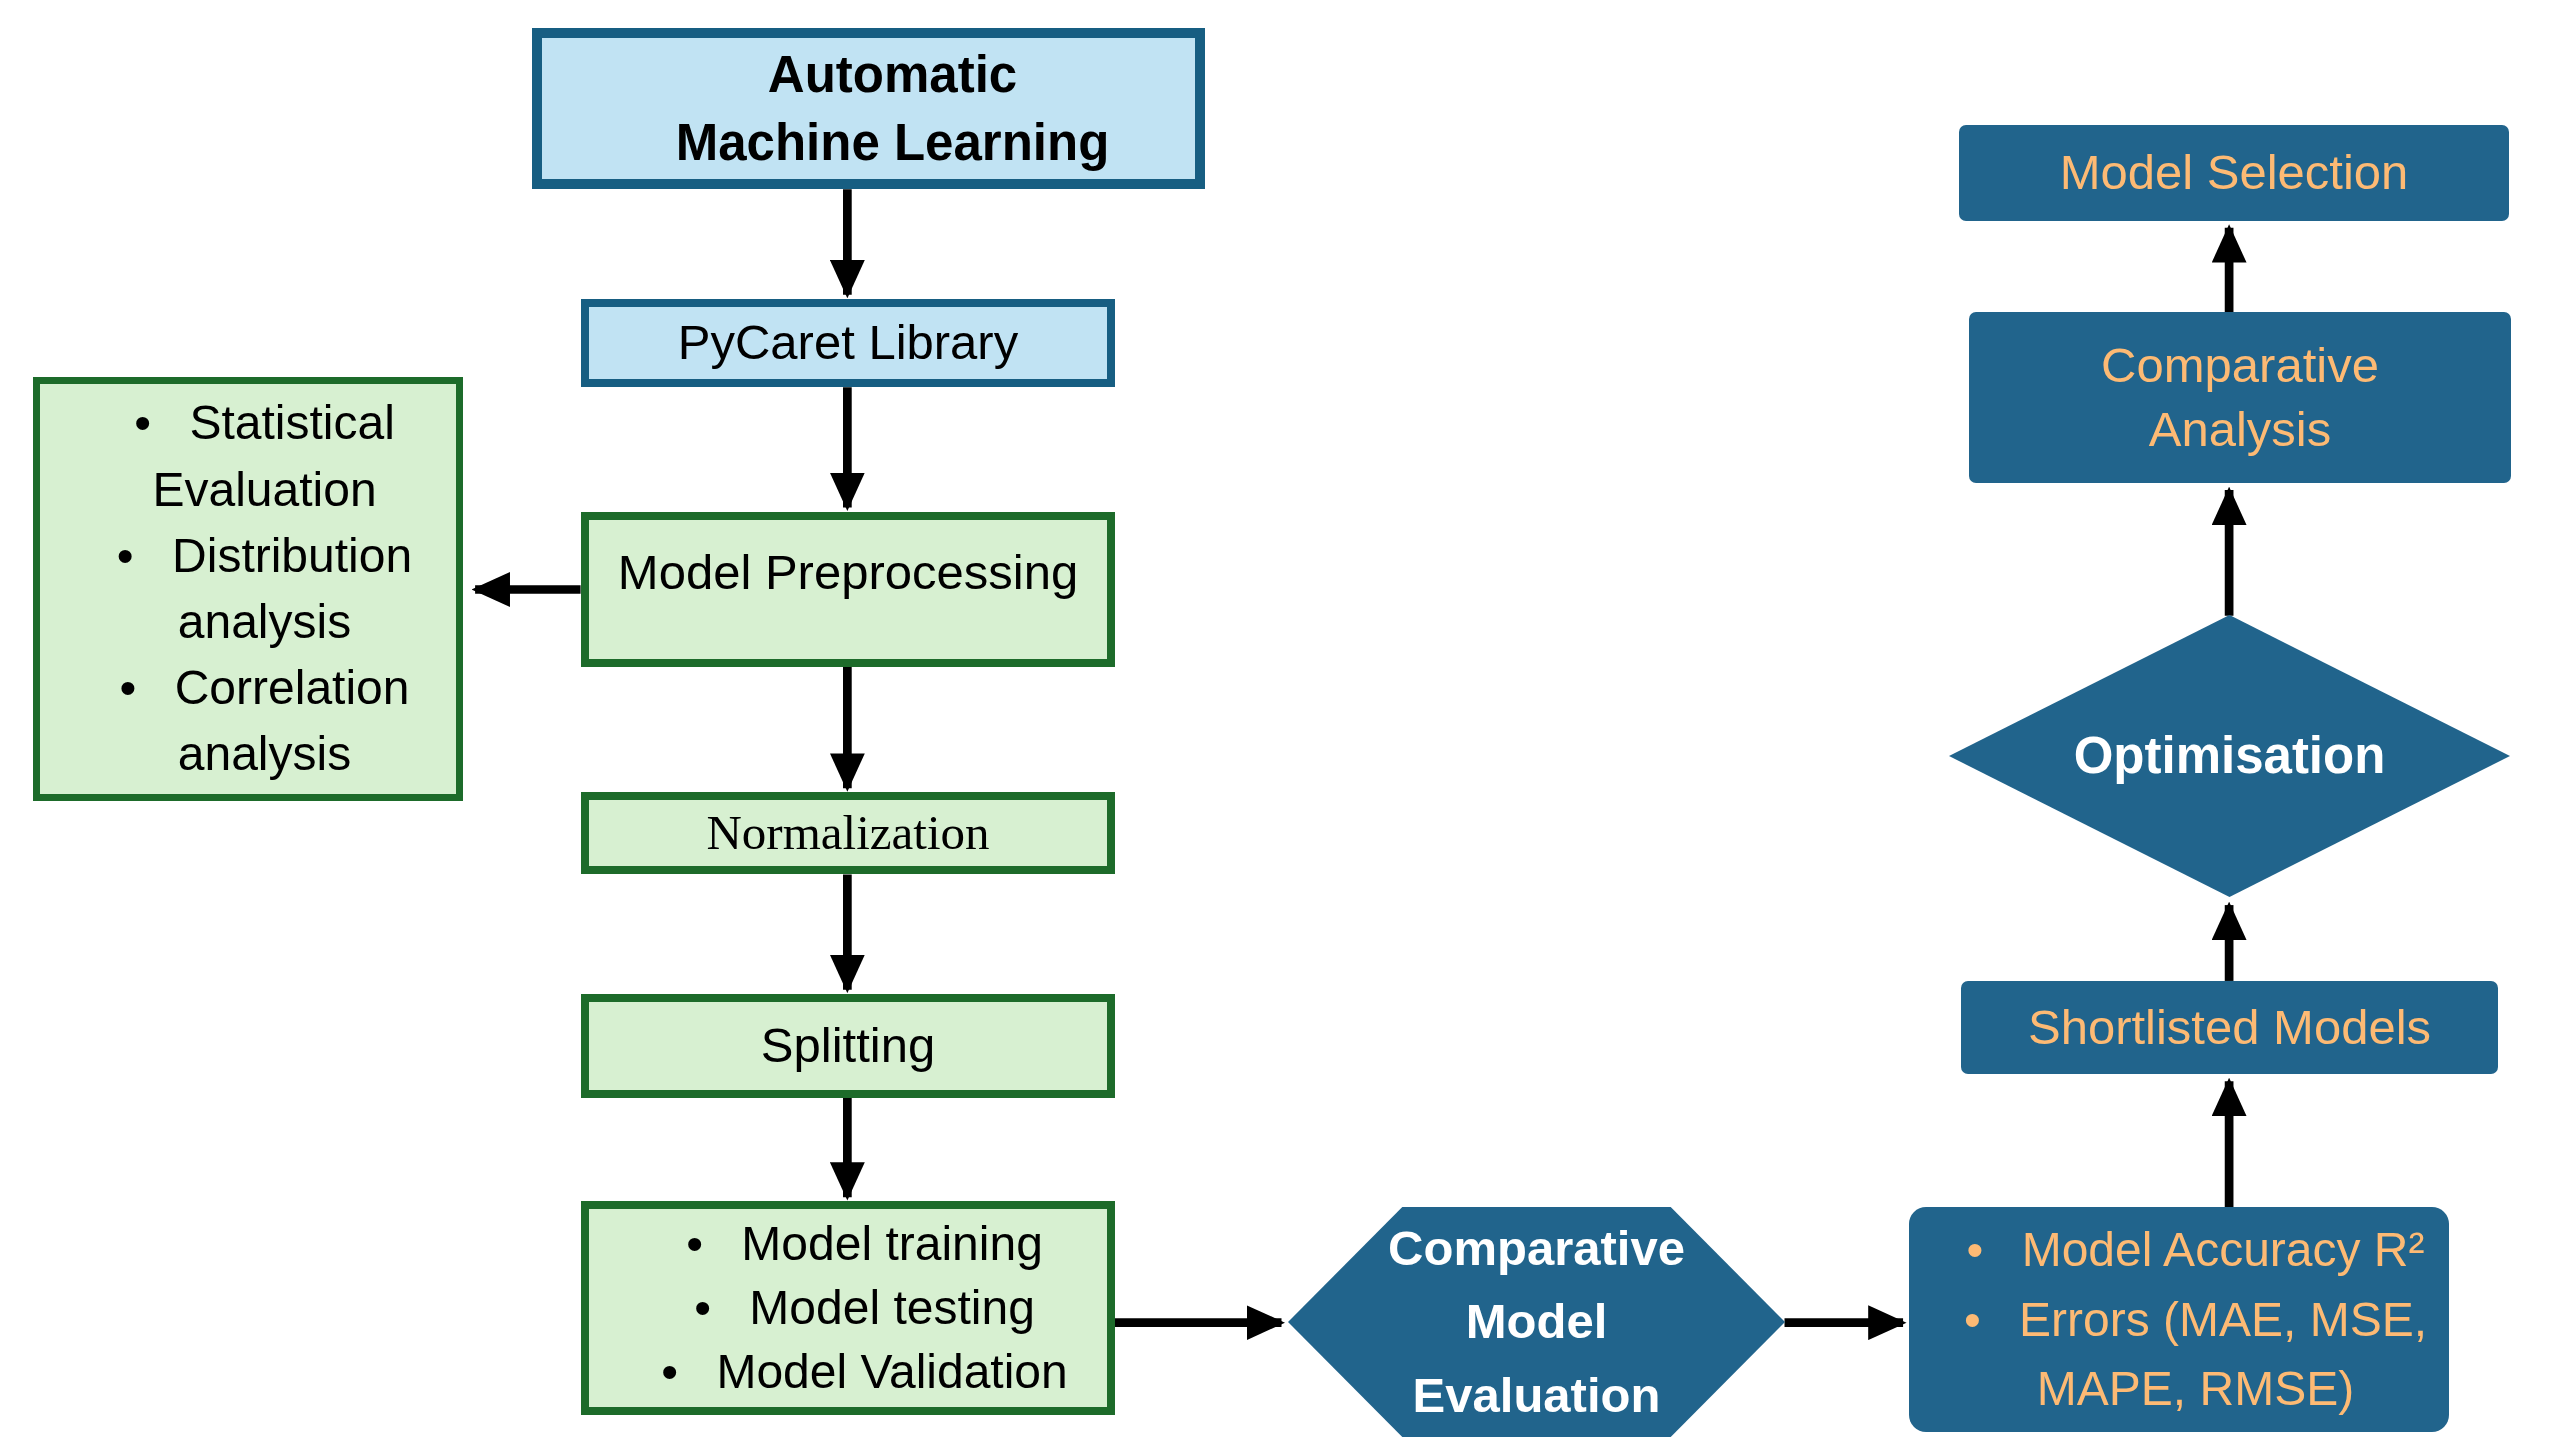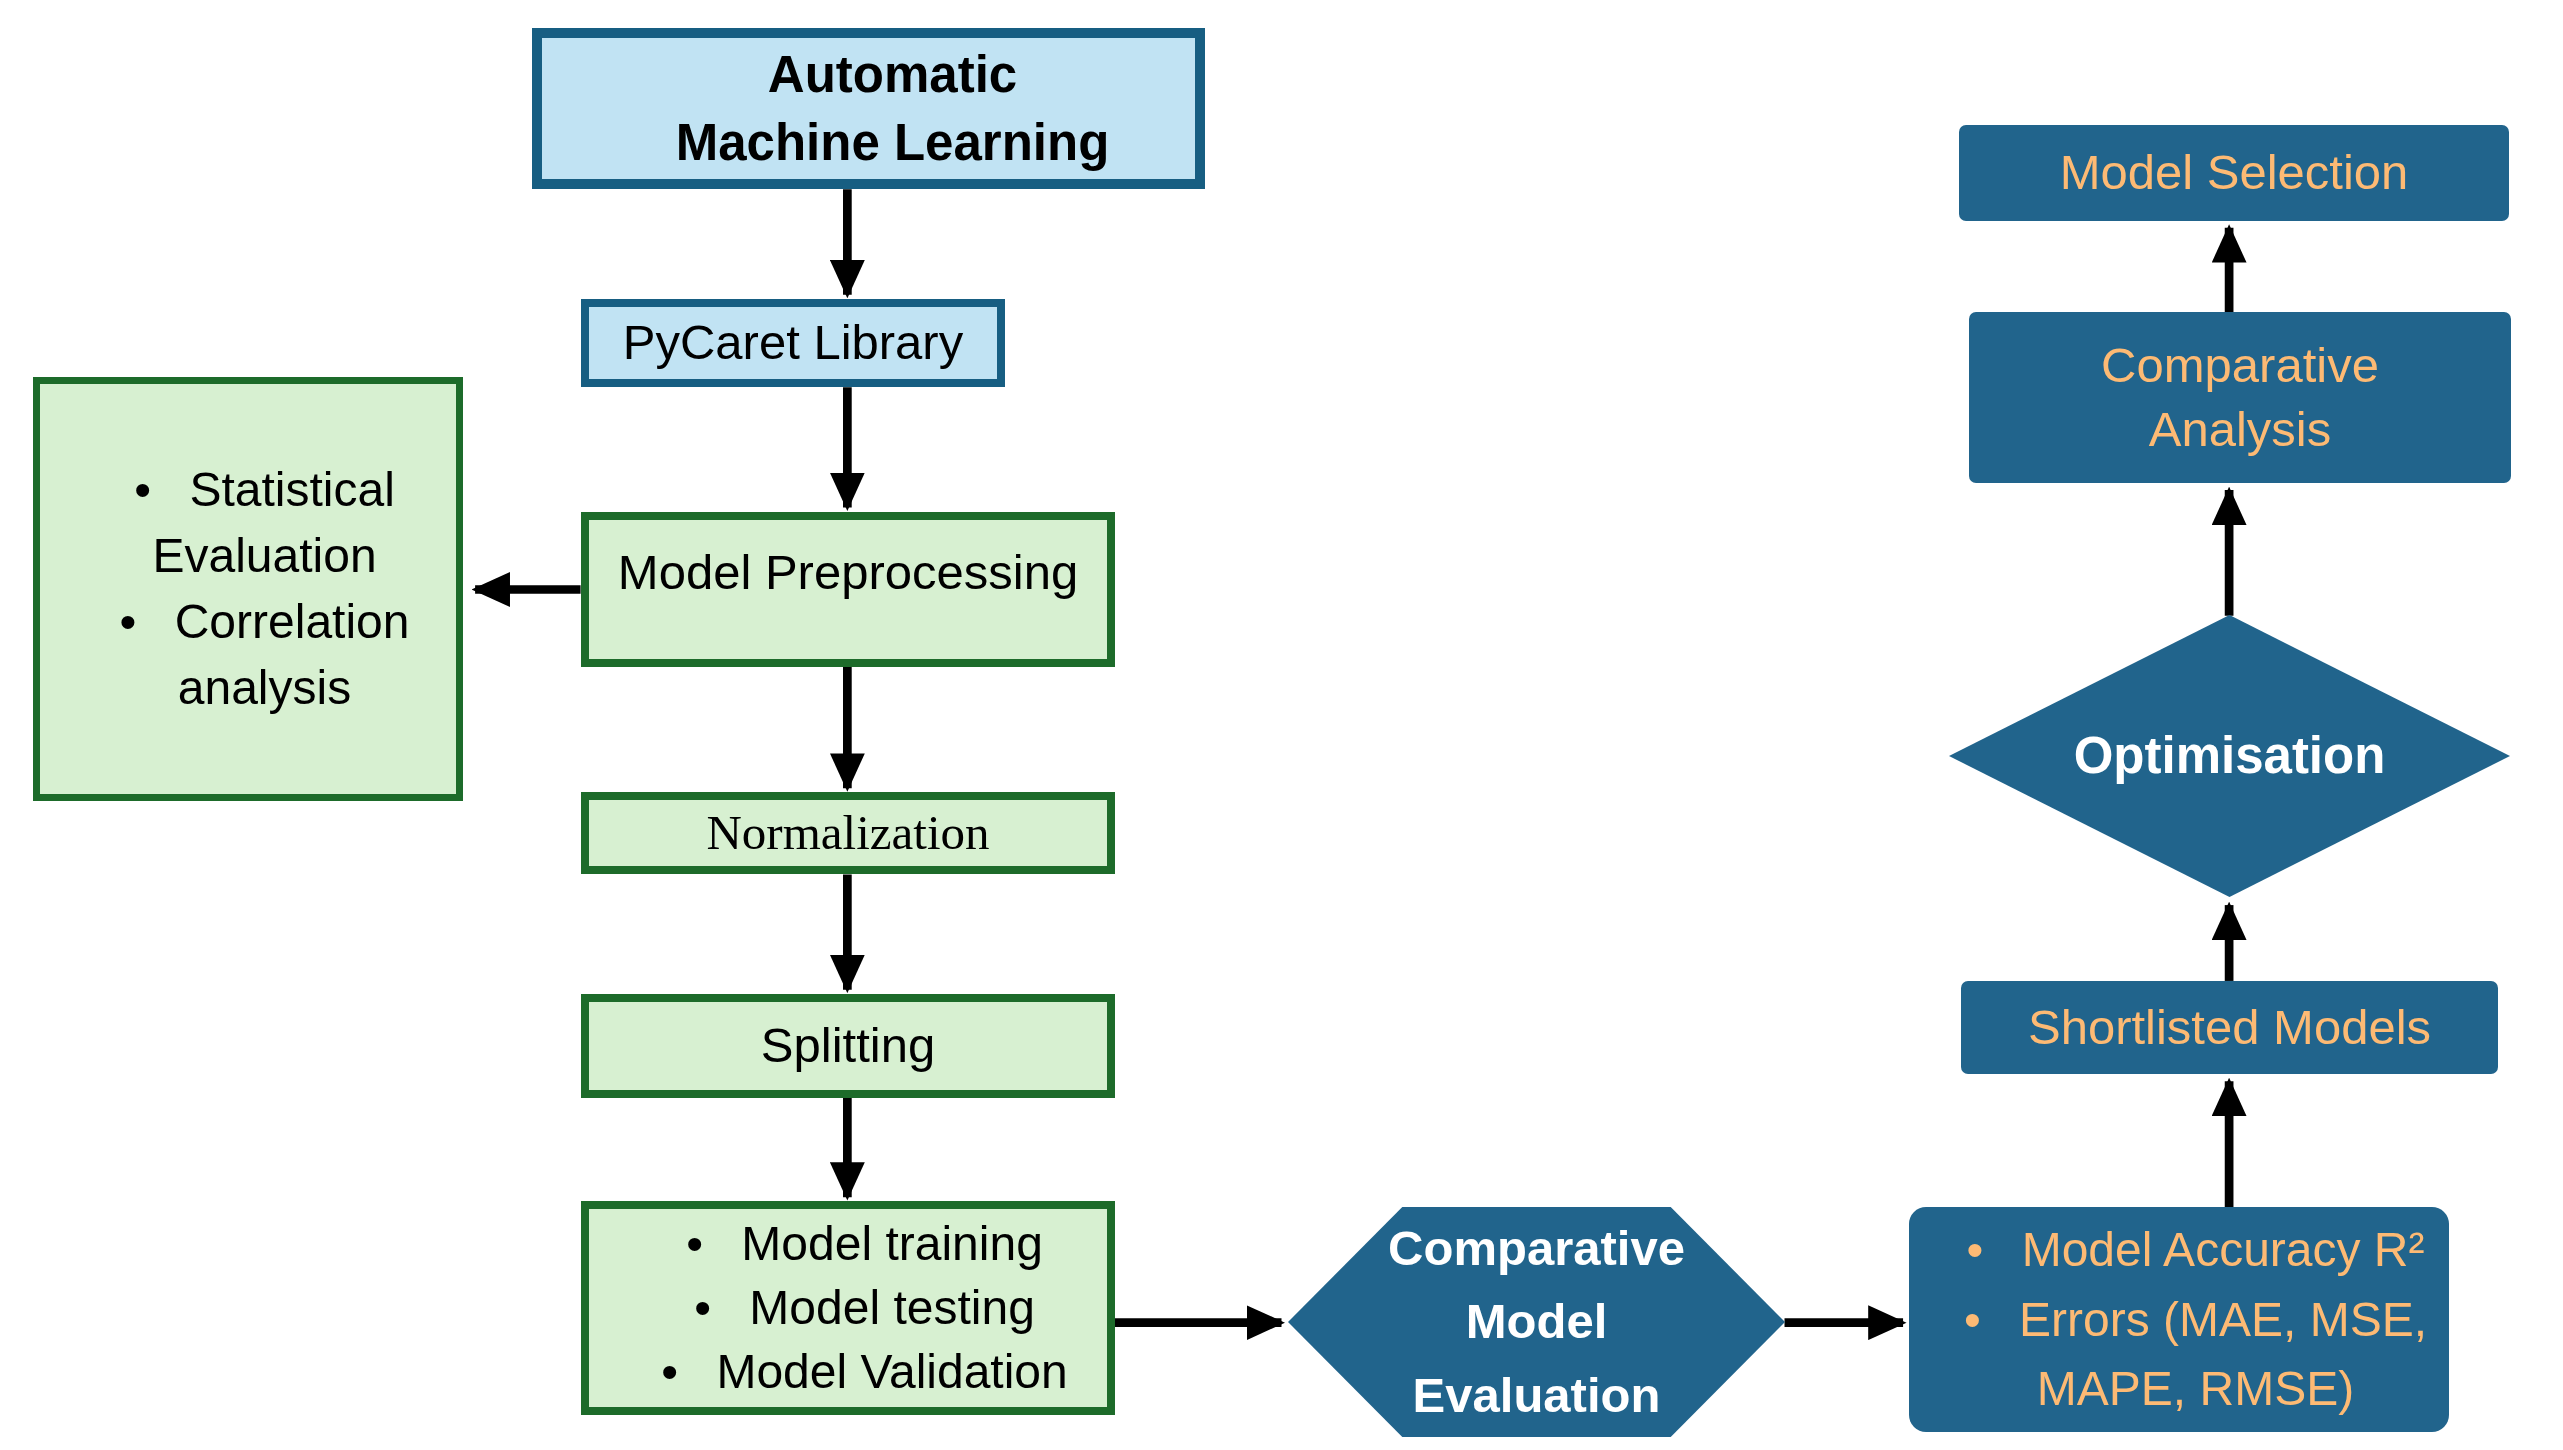--- a/index.html
+++ b/index.html
@@ -103,27 +103,28 @@
     <line x1="2047" y1="1517" x2="2183" y2="1517" marker-end="url(#ah)"></line>
     <line x1="2557" y1="1385" x2="2557" y2="1240" marker-end="url(#ah)"></line>
     <line x1="2557" y1="1125" x2="2557" y2="1038" marker-end="url(#ah)"></line>
     <line x1="2557" y1="706" x2="2557" y2="562" marker-end="url(#ah)"></line>
     <line x1="2557" y1="358" x2="2557" y2="261" marker-end="url(#ah)"></line>
   </svg>
 
   <div class="node blue bold title-box prelines" style="left:532px; top:28px; width:673px; height:161px;">Automatic
 Machine Learning</div>
 
-  <div class="node blue" style="left:581px; top:299px; width:424px; height:88px;">PyCaret Library</div>
+  <div class="node blue" style="left:581px; top:299px; width:534px; height:88px;">PyCaret Library</div>
 
   <div class="node green top-align" style="left:581px; top:512px; width:534px; height:155px;">Model Preprocessing</div>
 
   <div class="node green" style="left:33px; top:377px; width:430px; height:424px; border-width:7.8px;">
     <ul class="bullets left-list">
       <li>Statistical Evaluation</li>
+      <li>Distribution analysis</li>
       <li>Correlation analysis</li>
     </ul>
   </div>
 
   <div class="node green" style="left:581px; top:792px; width:534px; height:82px;font-family:Liberation Serif, serif;">Normalization</div>
 
   <div class="node green" style="left:581px; top:994px; width:534px; height:104px;">Splitting</div>
 
   <div class="node green" style="left:581px; top:1201px; width:534px; height:214px;">
     <ul class="bullets steps-list">

